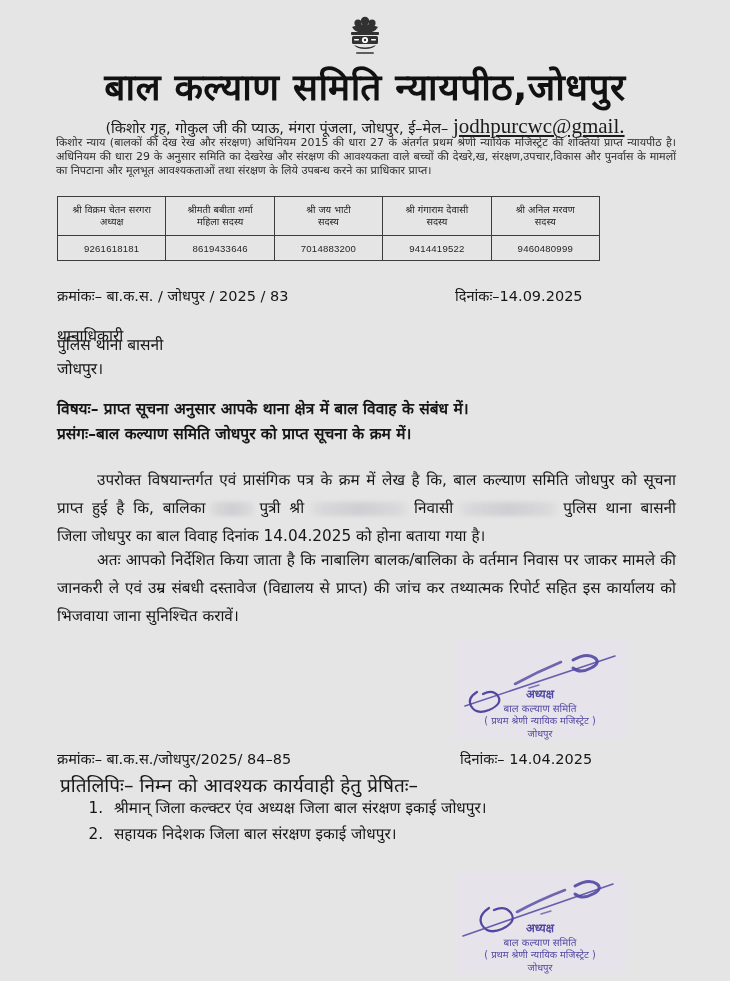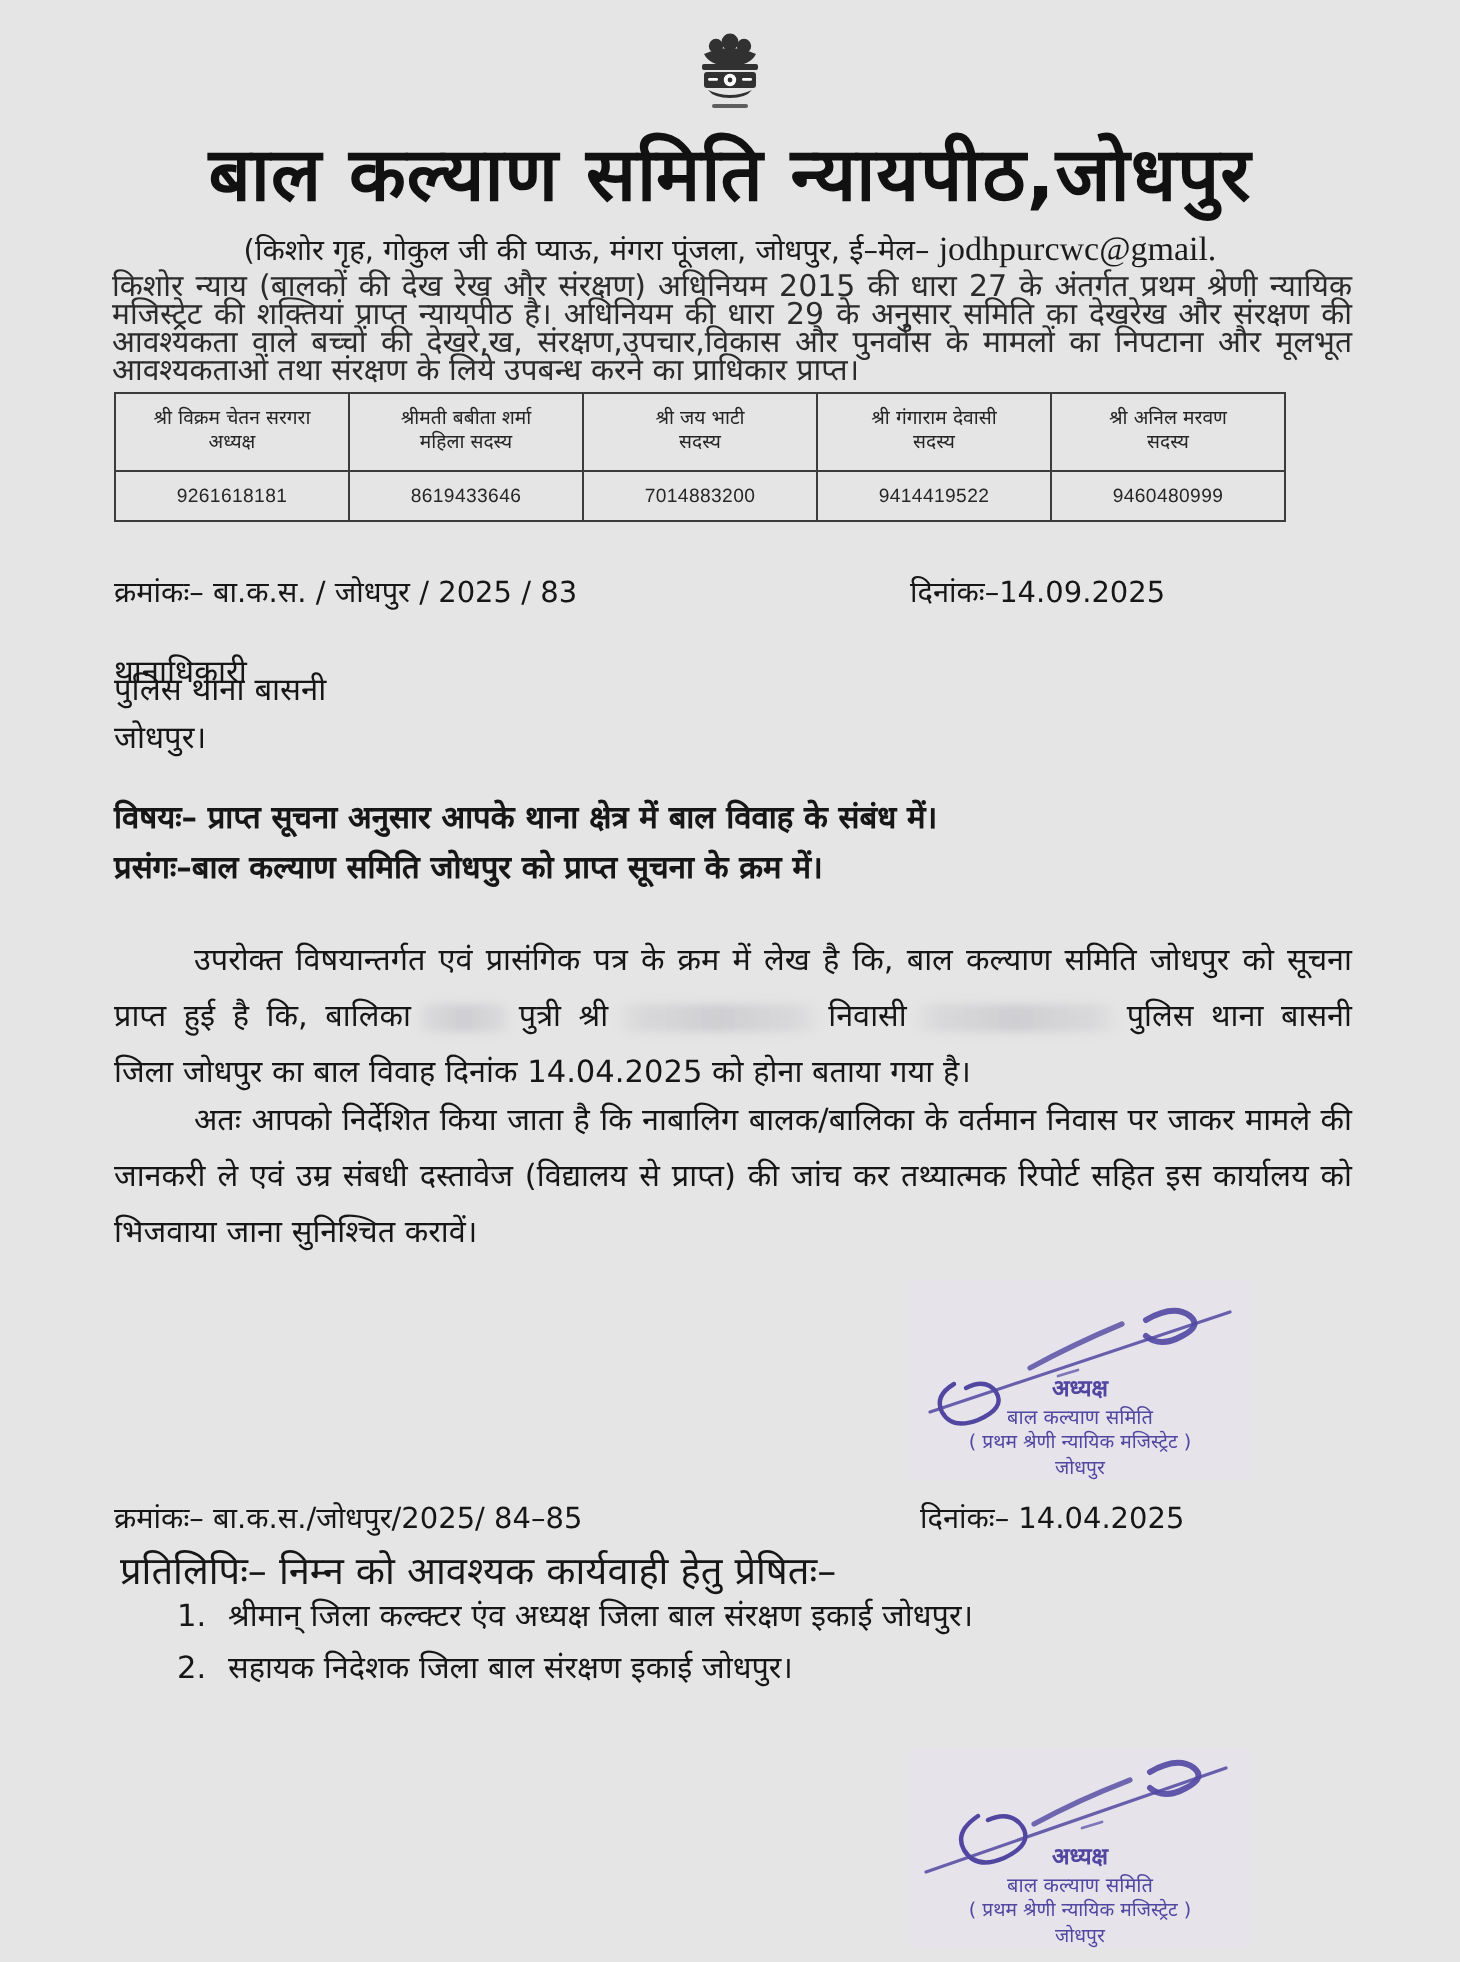--- a/index.html
+++ b/index.html
@@ -62,41 +62,42 @@
     left: 0;
     width: 730px;
     text-align: center;
     font-family: "DejaVu Sans", sans-serif;
     font-size: 14.5px;
     color: #1b1b1b;
     white-space: nowrap;
   }
   .org-address .email {
     font-family: "Liberation Serif", "DejaVu Serif", serif;
-    font-size: 17px;
+    font-size: 21px;
+    text-decoration: underline;
   }
 
   .org-para {
     position: absolute;
     top: 136px;
     left: 56px;
     width: 620px;
     font-family: "DejaVu Sans", sans-serif;
-    font-size: 15px;
+    font-size: 11px;
     line-height: 14px;
     text-align: justify;
     color: #2b2b2b;
   }
 
   
   .members-table {
     position: absolute;
     top: 196px;
     left: 57px;
-    width: 586px;
+    width: 543px;
     border-collapse: collapse;
     table-layout: fixed;
   }
   .members-table td {
     border: 1px solid #3c3c3c;
     text-align: center;
     vertical-align: middle;
     font-family: "DejaVu Sans", sans-serif;
     color: #262626;
     padding: 2px 2px;

